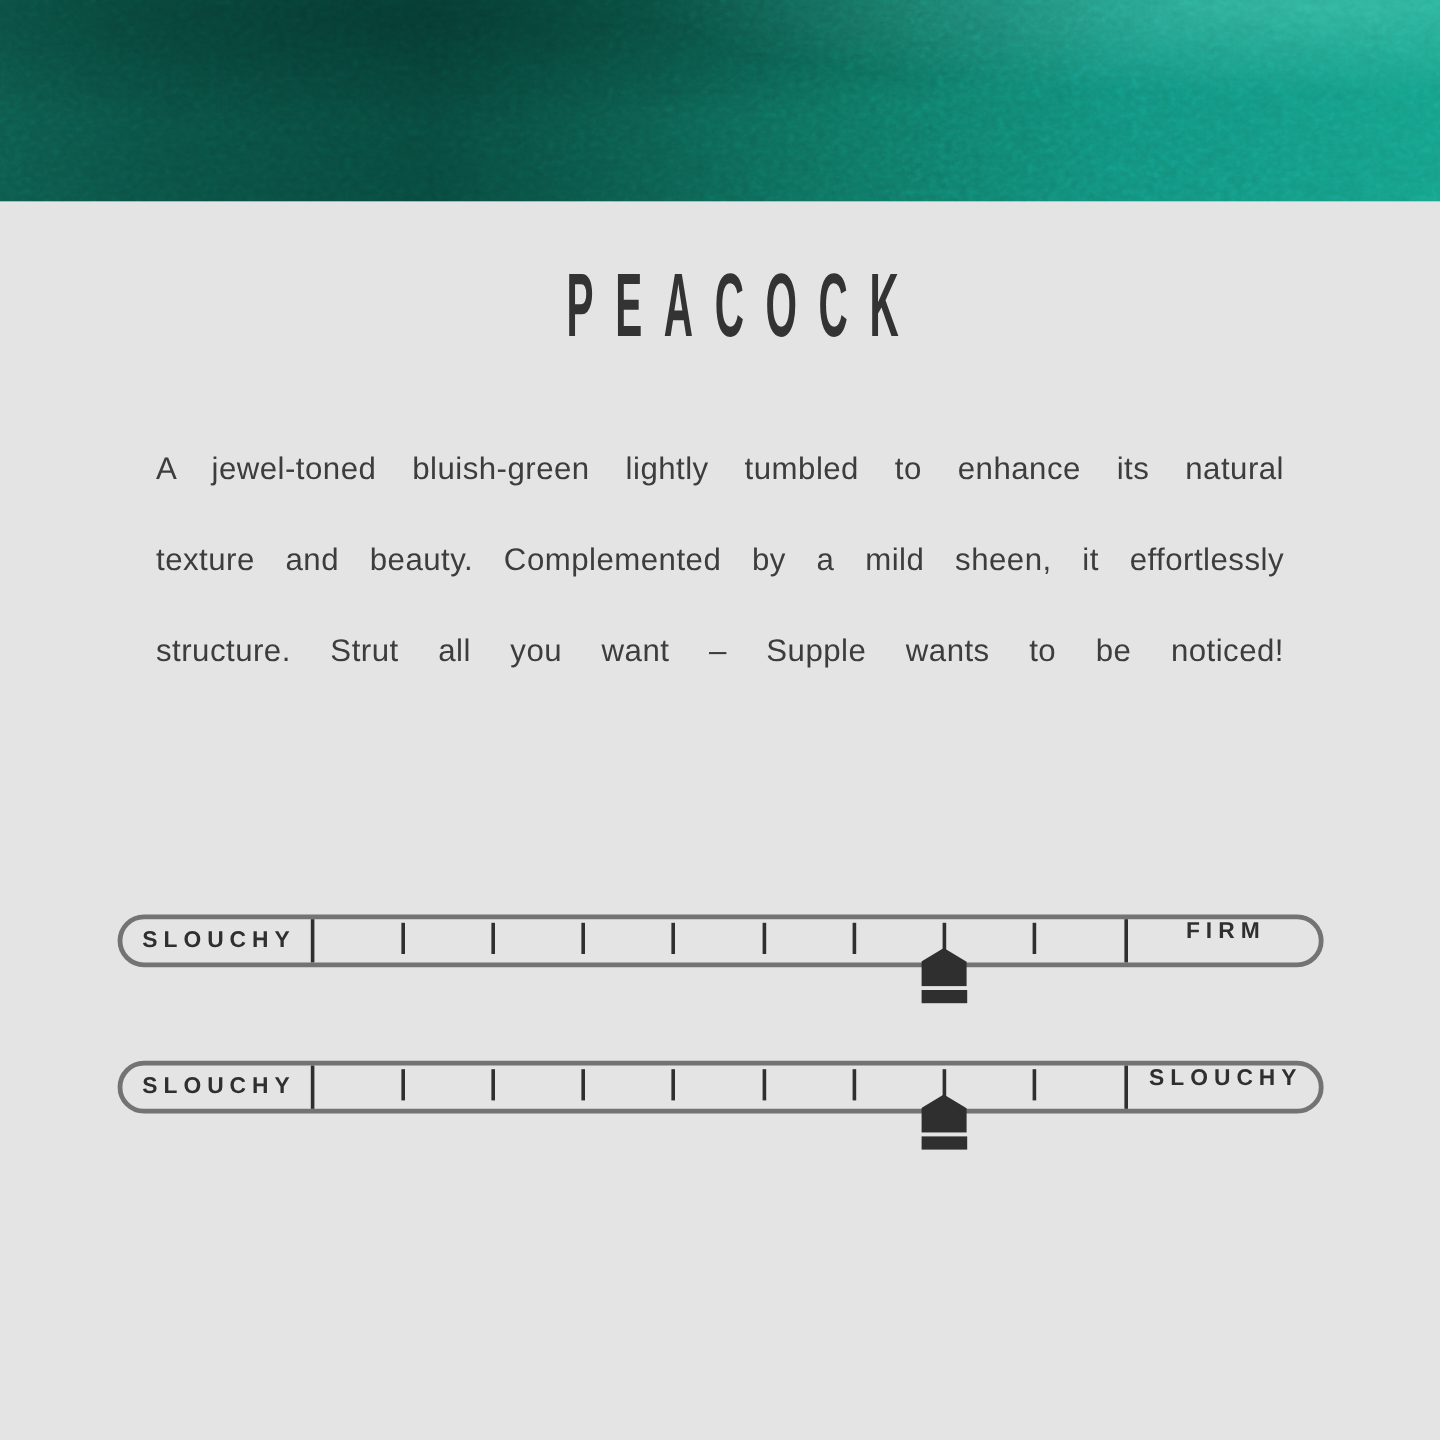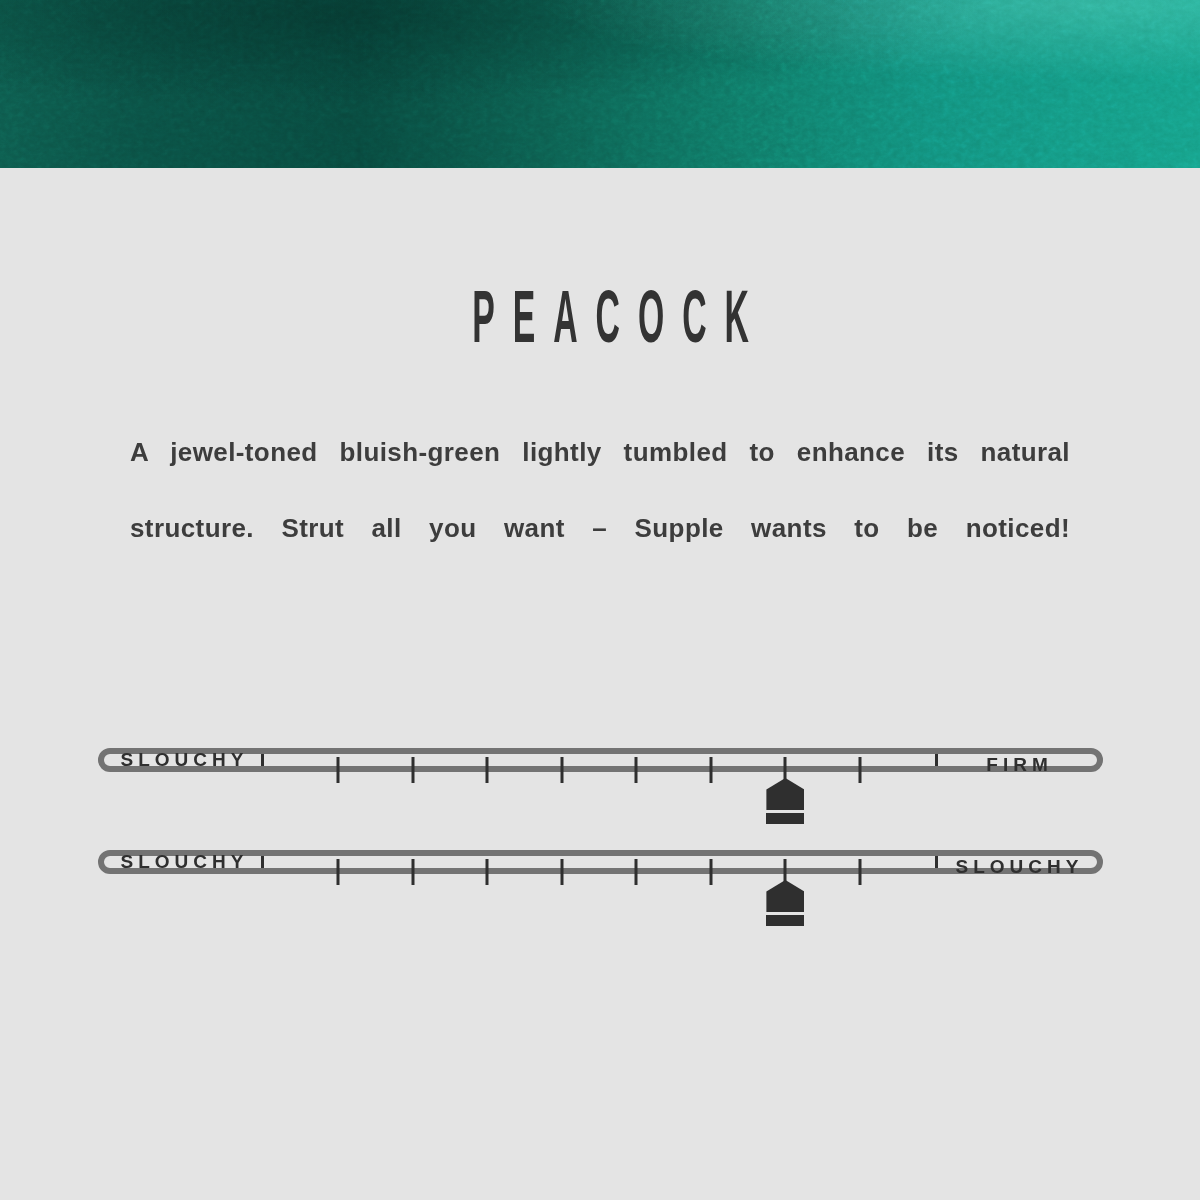--- a/index.html
+++ b/index.html
@@ -14,61 +14,61 @@
   
   .hero{
     width:1200px;height:168px;
     position:relative;
     overflow:hidden;
   }
   .hero svg{display:block;width:1200px;height:168px;}
 
   
   .title-wrap{
-    margin-top:112px;
+    margin-top:50px;
     height:72px;
     display:flex;justify-content:center;align-items:center;
   }
   .title-text{
     font-size:75px;
     font-weight:bold;
     letter-spacing:40px;
     margin-right:-40px; 
     color:#333333;
     white-space:nowrap;
     transform:scaleX(0.45);
     transform-origin:center;
   }
 
   
   .description{
     width:940px;
     margin:62px auto 0 auto;
     color:#3d3d3d;
     font-size:26px;
-    font-weight:700;
+    font-weight:400;
   }
   .desc-line{
     line-height:76px;
     height:76px;
     text-align:justify;
     text-align-last:justify;
     white-space:normal;
     letter-spacing:0.4px;
   }
 
   
   .scales{
     width:1005px;
     margin:182px auto 0 auto;
   }
   .scale{
     box-sizing:border-box;
-    height:24px;
-    border:6px solid #737373;
+    height:44px;
+    border:4px solid #737373;
     border-radius:22px;
     display:flex;
     position:relative;
     background:transparent;
   }
   .scale + .scale{margin-top:78px;}
   .scale-left{
     box-sizing:border-box;
     width:160px;
     border-right:3px solid #2f2f2f;
@@ -158,20 +158,21 @@
     <rect width="1200" height="168" filter="url(#grainCoarse)" opacity="0.16" style="mix-blend-mode:multiply"></rect>
   </svg>
 </div>
 
 <div class="title-wrap">
   <div class="title-text">PEACOCK</div>
 </div>
 
 <div class="description">
   <div class="desc-line">A jewel-toned bluish-green lightly tumbled to enhance its natural</div>
+  <div class="desc-line">texture and beauty. Complemented by a mild sheen, it effortlessly</div>
   <div class="desc-line">structure. Strut all you want – Supple wants to be noticed!</div>
 </div>
 
 <div class="scales">
 
   <div class="scale">
     <div class="scale-left">
       <span class="scale-label">SLOUCHY</span>
     </div>
     <div class="scale-mid">

